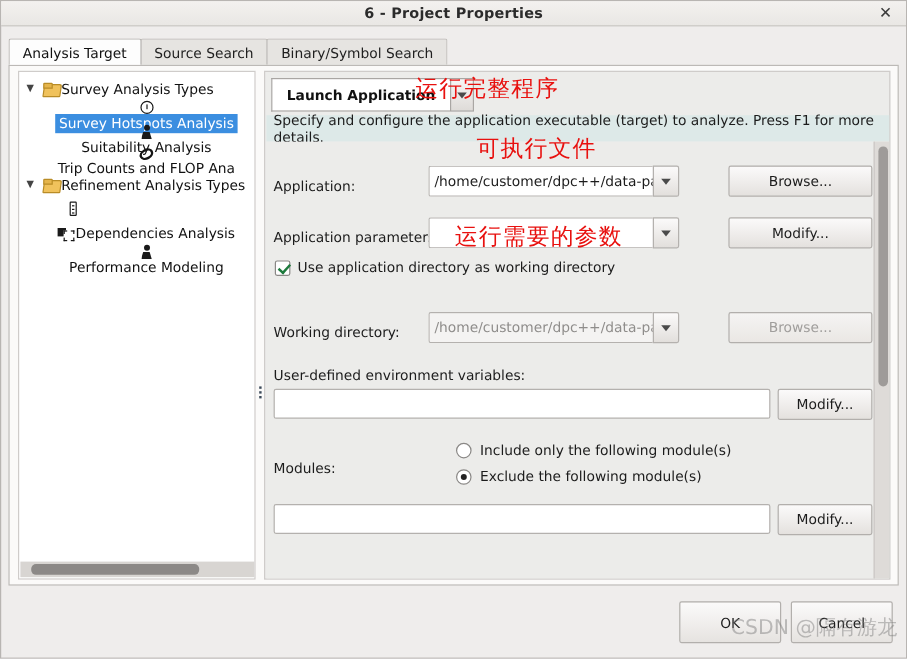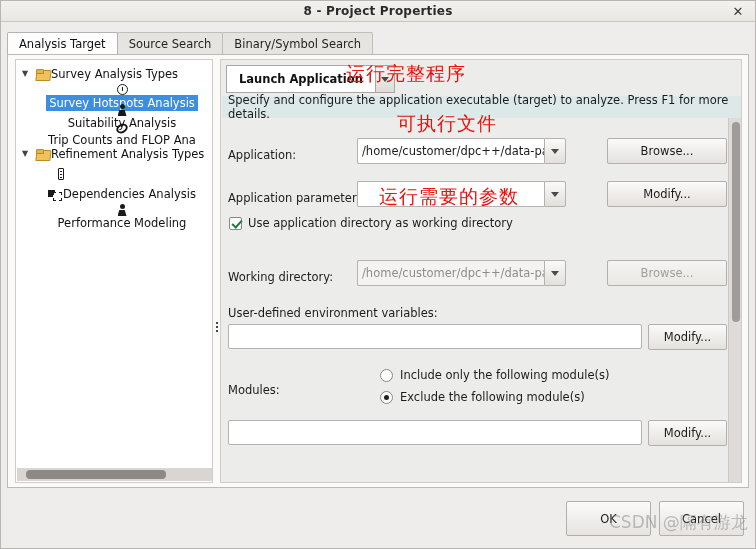--- a/index.html
+++ b/index.html
@@ -382,21 +382,21 @@
     white-space: nowrap;
     pointer-events: none;
   }
 </style>
 </head>
 <body>
 
 <div id="root">
 
   <div class="titlebar">
-    <div class="titlebar-text">8 - Project Properties</div>
+    <div class="titlebar-text">6 - Project Properties</div>
     <div class="titlebar-close">✕</div>
   </div>
 
   <div class="tabstrip">
     <div class="tab active">
       <span>Analysis Target</span>
     </div>
     <div class="tab">
       <span>Source Search</span>
     </div>

